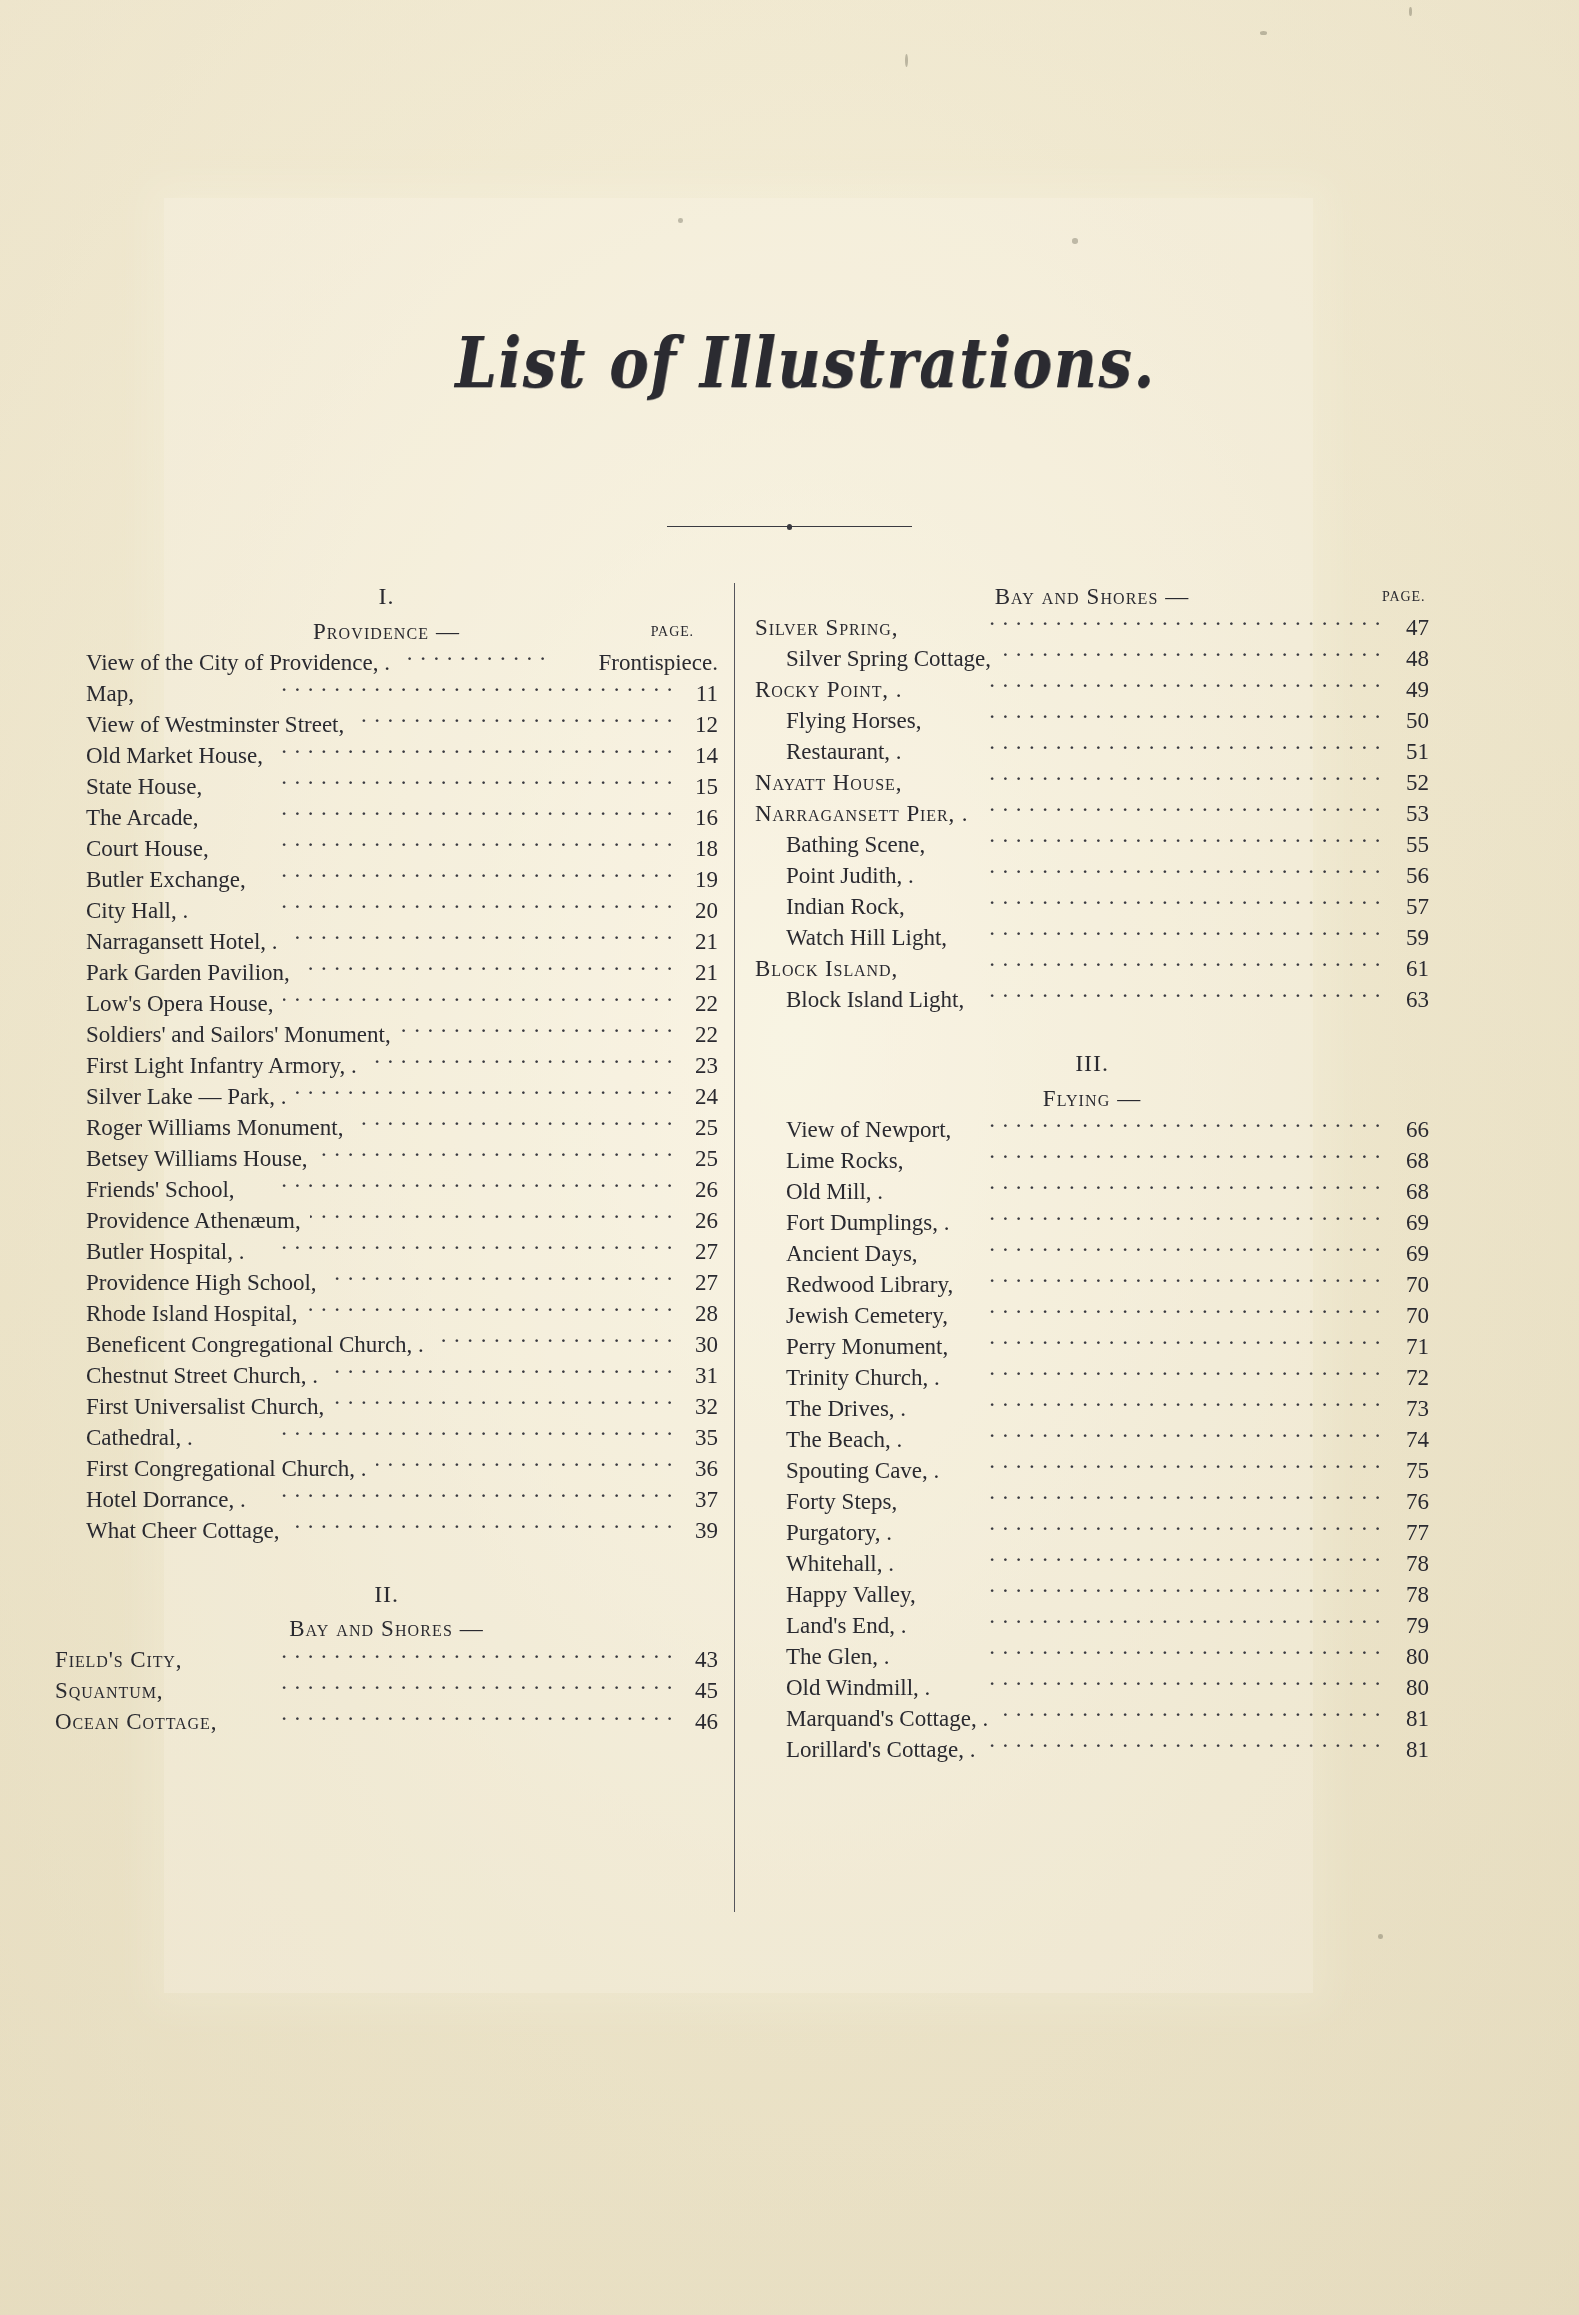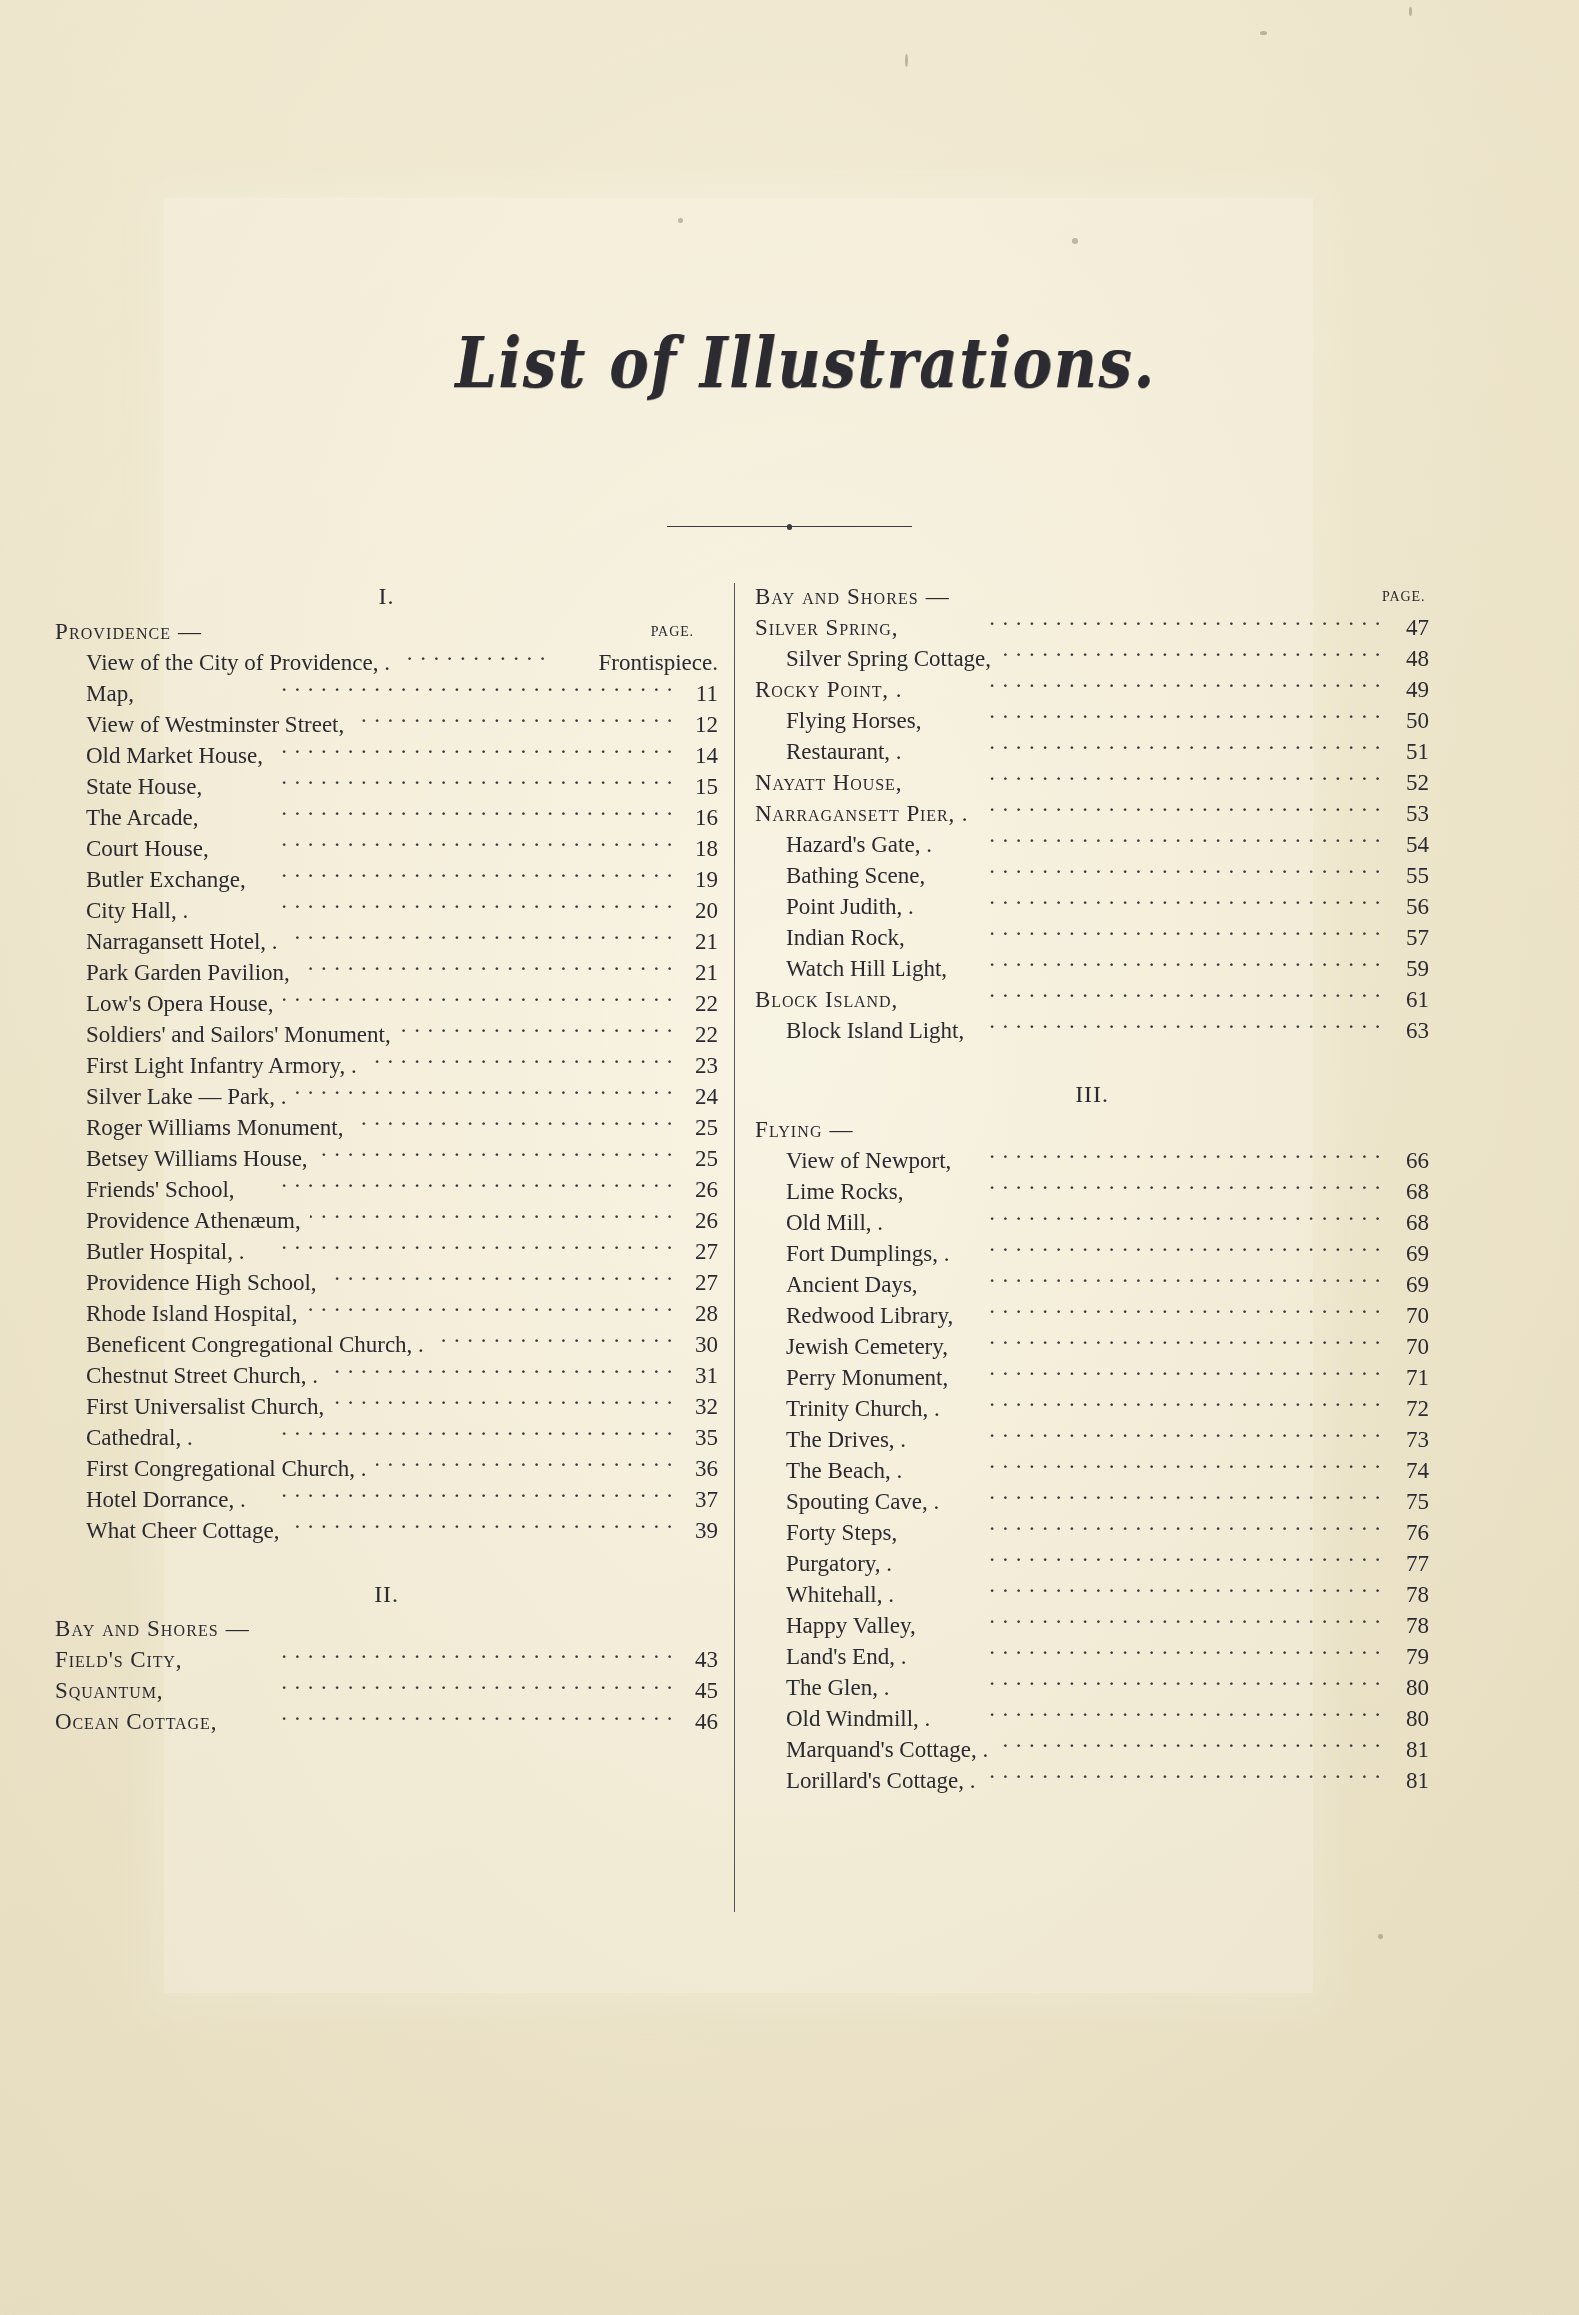--- a/index.html
+++ b/index.html
@@ -111,20 +111,21 @@
     letter-spacing: 0.9px;
     margin-bottom: 3.7px;
   }
   .sec-num.spaced { margin-top: 33px; }
 
   .grouphead {
     font-variant: small-caps;
     letter-spacing: 1.1px;
     font-size: 23px;
     position: relative;
+    text-align: center;
   }
   .grouphead .pglabel {
     position: absolute;
     right: 24px;
     font-variant: small-caps;
     font-size: 14px;
     letter-spacing: 0.9px;
   }
   .grouphead.rightcol .pglabel { right: 3.7px; }
 
@@ -403,25 +404,20 @@
       <span class="name">Nayatt House,</span>
       <span class="leader"></span>
       <span class="pg">52</span>
     </div>
     <div class="entry flush">
       <span class="name">Narragansett Pier, .</span>
       <span class="leader"></span>
       <span class="pg">53</span>
     </div>
     <div class="entry">
-      <span class="name">Hazard's Gate, .</span>
-      <span class="leader"></span>
-      <span class="pg">54</span>
-    </div>
-    <div class="entry">
       <span class="name">Bathing Scene,</span>
       <span class="leader"></span>
       <span class="pg">55</span>
     </div>
     <div class="entry">
       <span class="name">Point Judith, .</span>
       <span class="leader"></span>
       <span class="pg">56</span>
     </div>
     <div class="entry">

